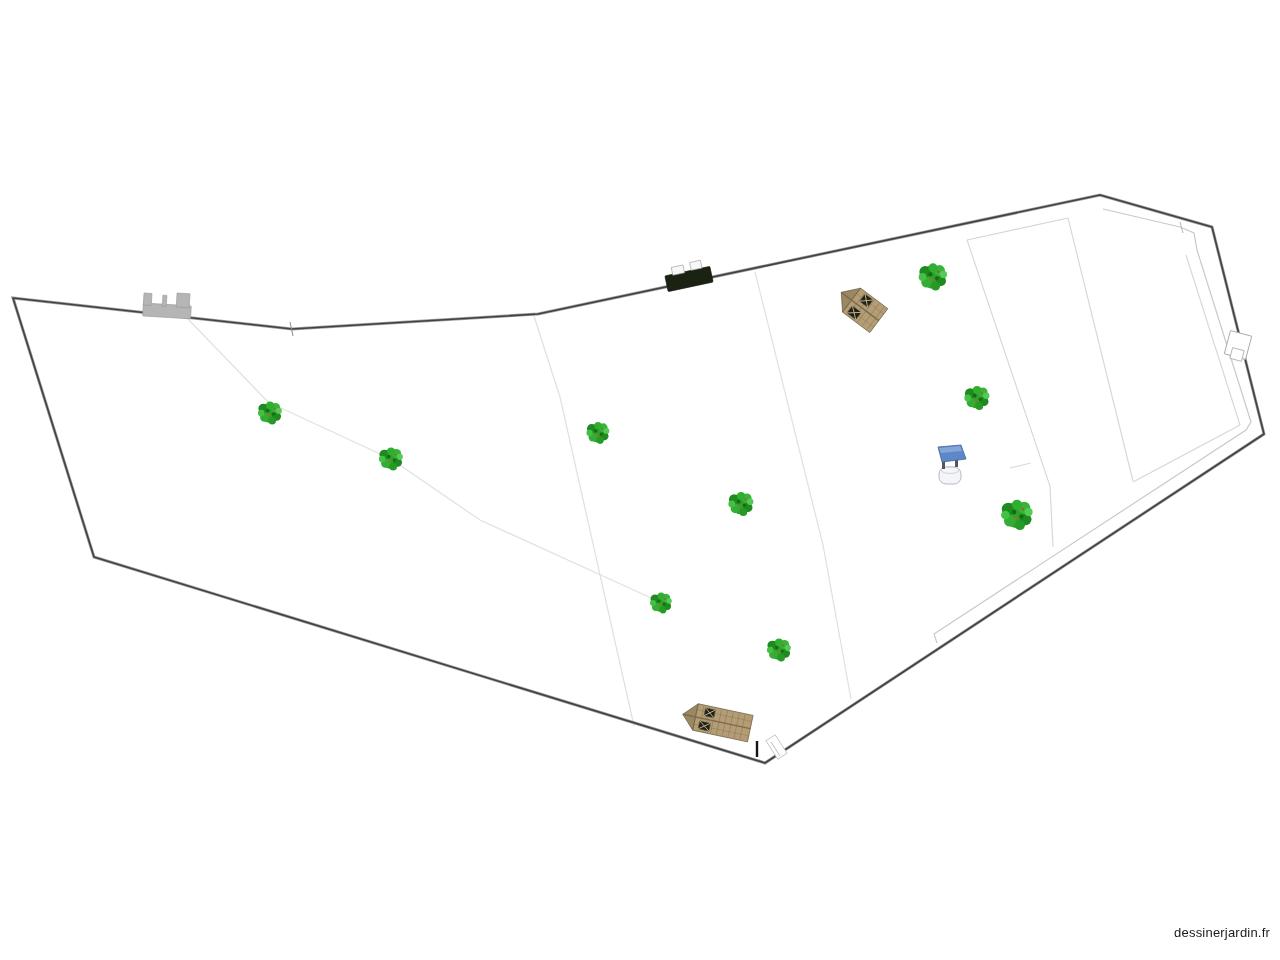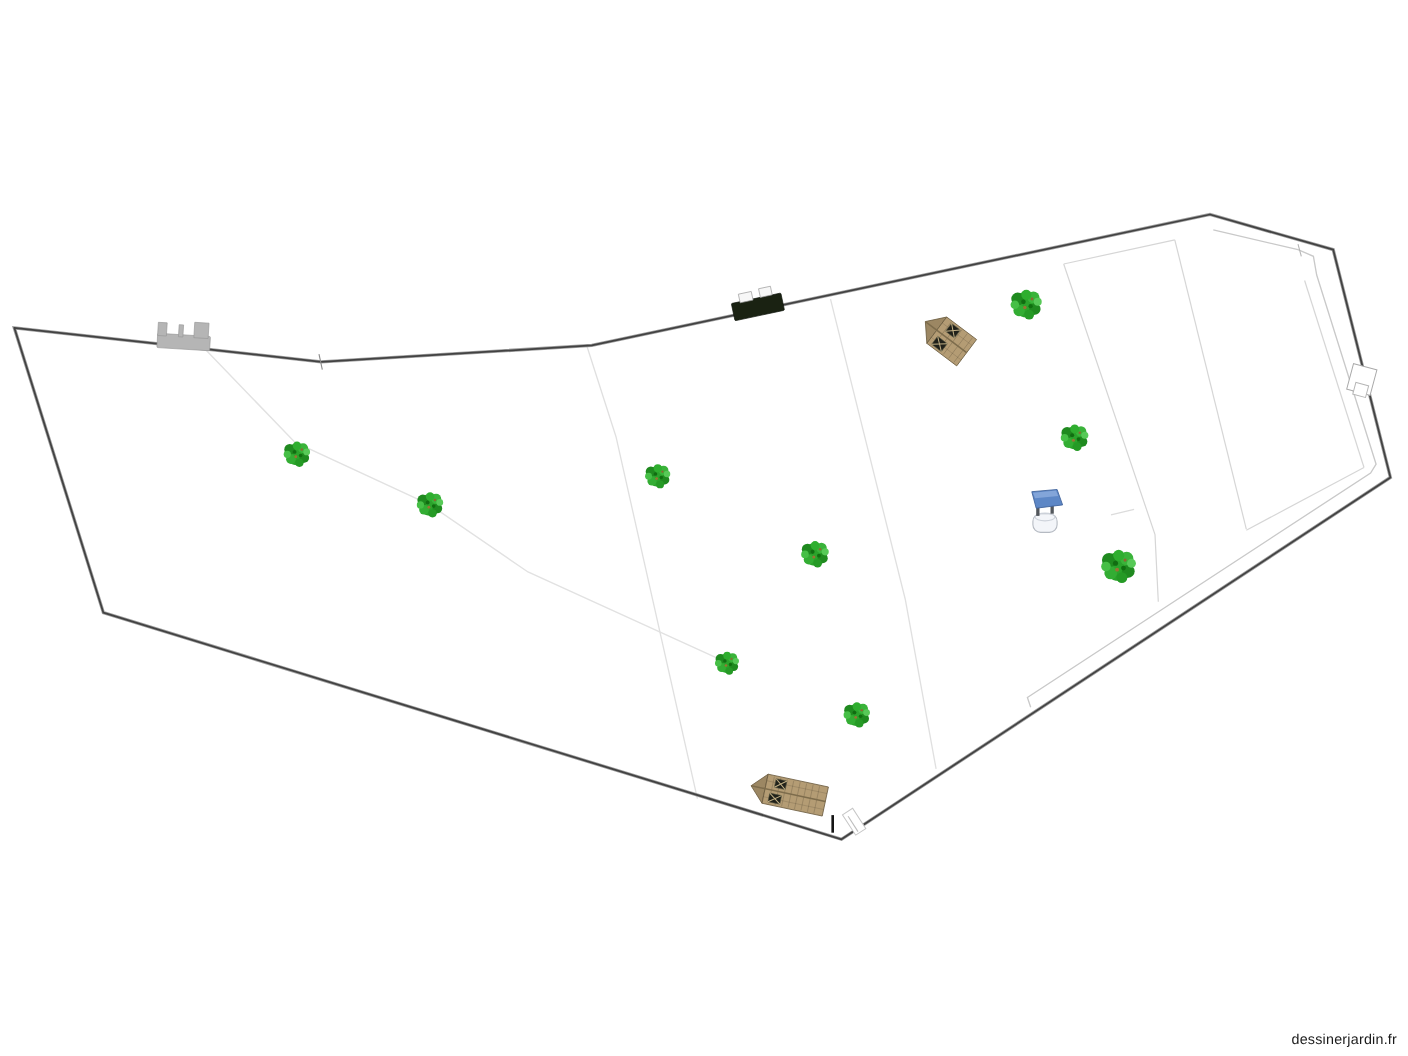--- a/index.html
+++ b/index.html
@@ -1,19 +1,19 @@
 <!DOCTYPE html>
 <html><head>
 <meta charset="utf-8">
 <style>
   html,body{margin:0;padding:0;background:#fff;}
   .stage{position:relative;width:1280px;height:960px;background:#fff;overflow:hidden;
          font-family:"Liberation Sans", sans-serif;}
   .plan-svg{position:absolute;left:0;top:0;}
-  .watermark{position:absolute;right:10px;bottom:8px;font-size:13px;letter-spacing:.2px;}
+  .watermark{position:absolute;right:10px;bottom:20px;font-size:13px;letter-spacing:.2px;}
 </style>
 </head>
 <body>
 
 <div class="stage">
   <svg class="plan-svg" width="1280" height="960" viewBox="0 0 1280 960">
       <g>
         <polyline points="187,318 268,402 391,459 480,520 660,602" fill="none" stroke="#e2e2e2" stroke-width="1.3"></polyline>
         <polyline points="533,313 560,397 634,726" fill="none" stroke="#e0e0e0" stroke-width="1.2"></polyline>
         <polyline points="755,272 823,545 851,699" fill="none" stroke="#e0e0e0" stroke-width="1.2"></polyline>

